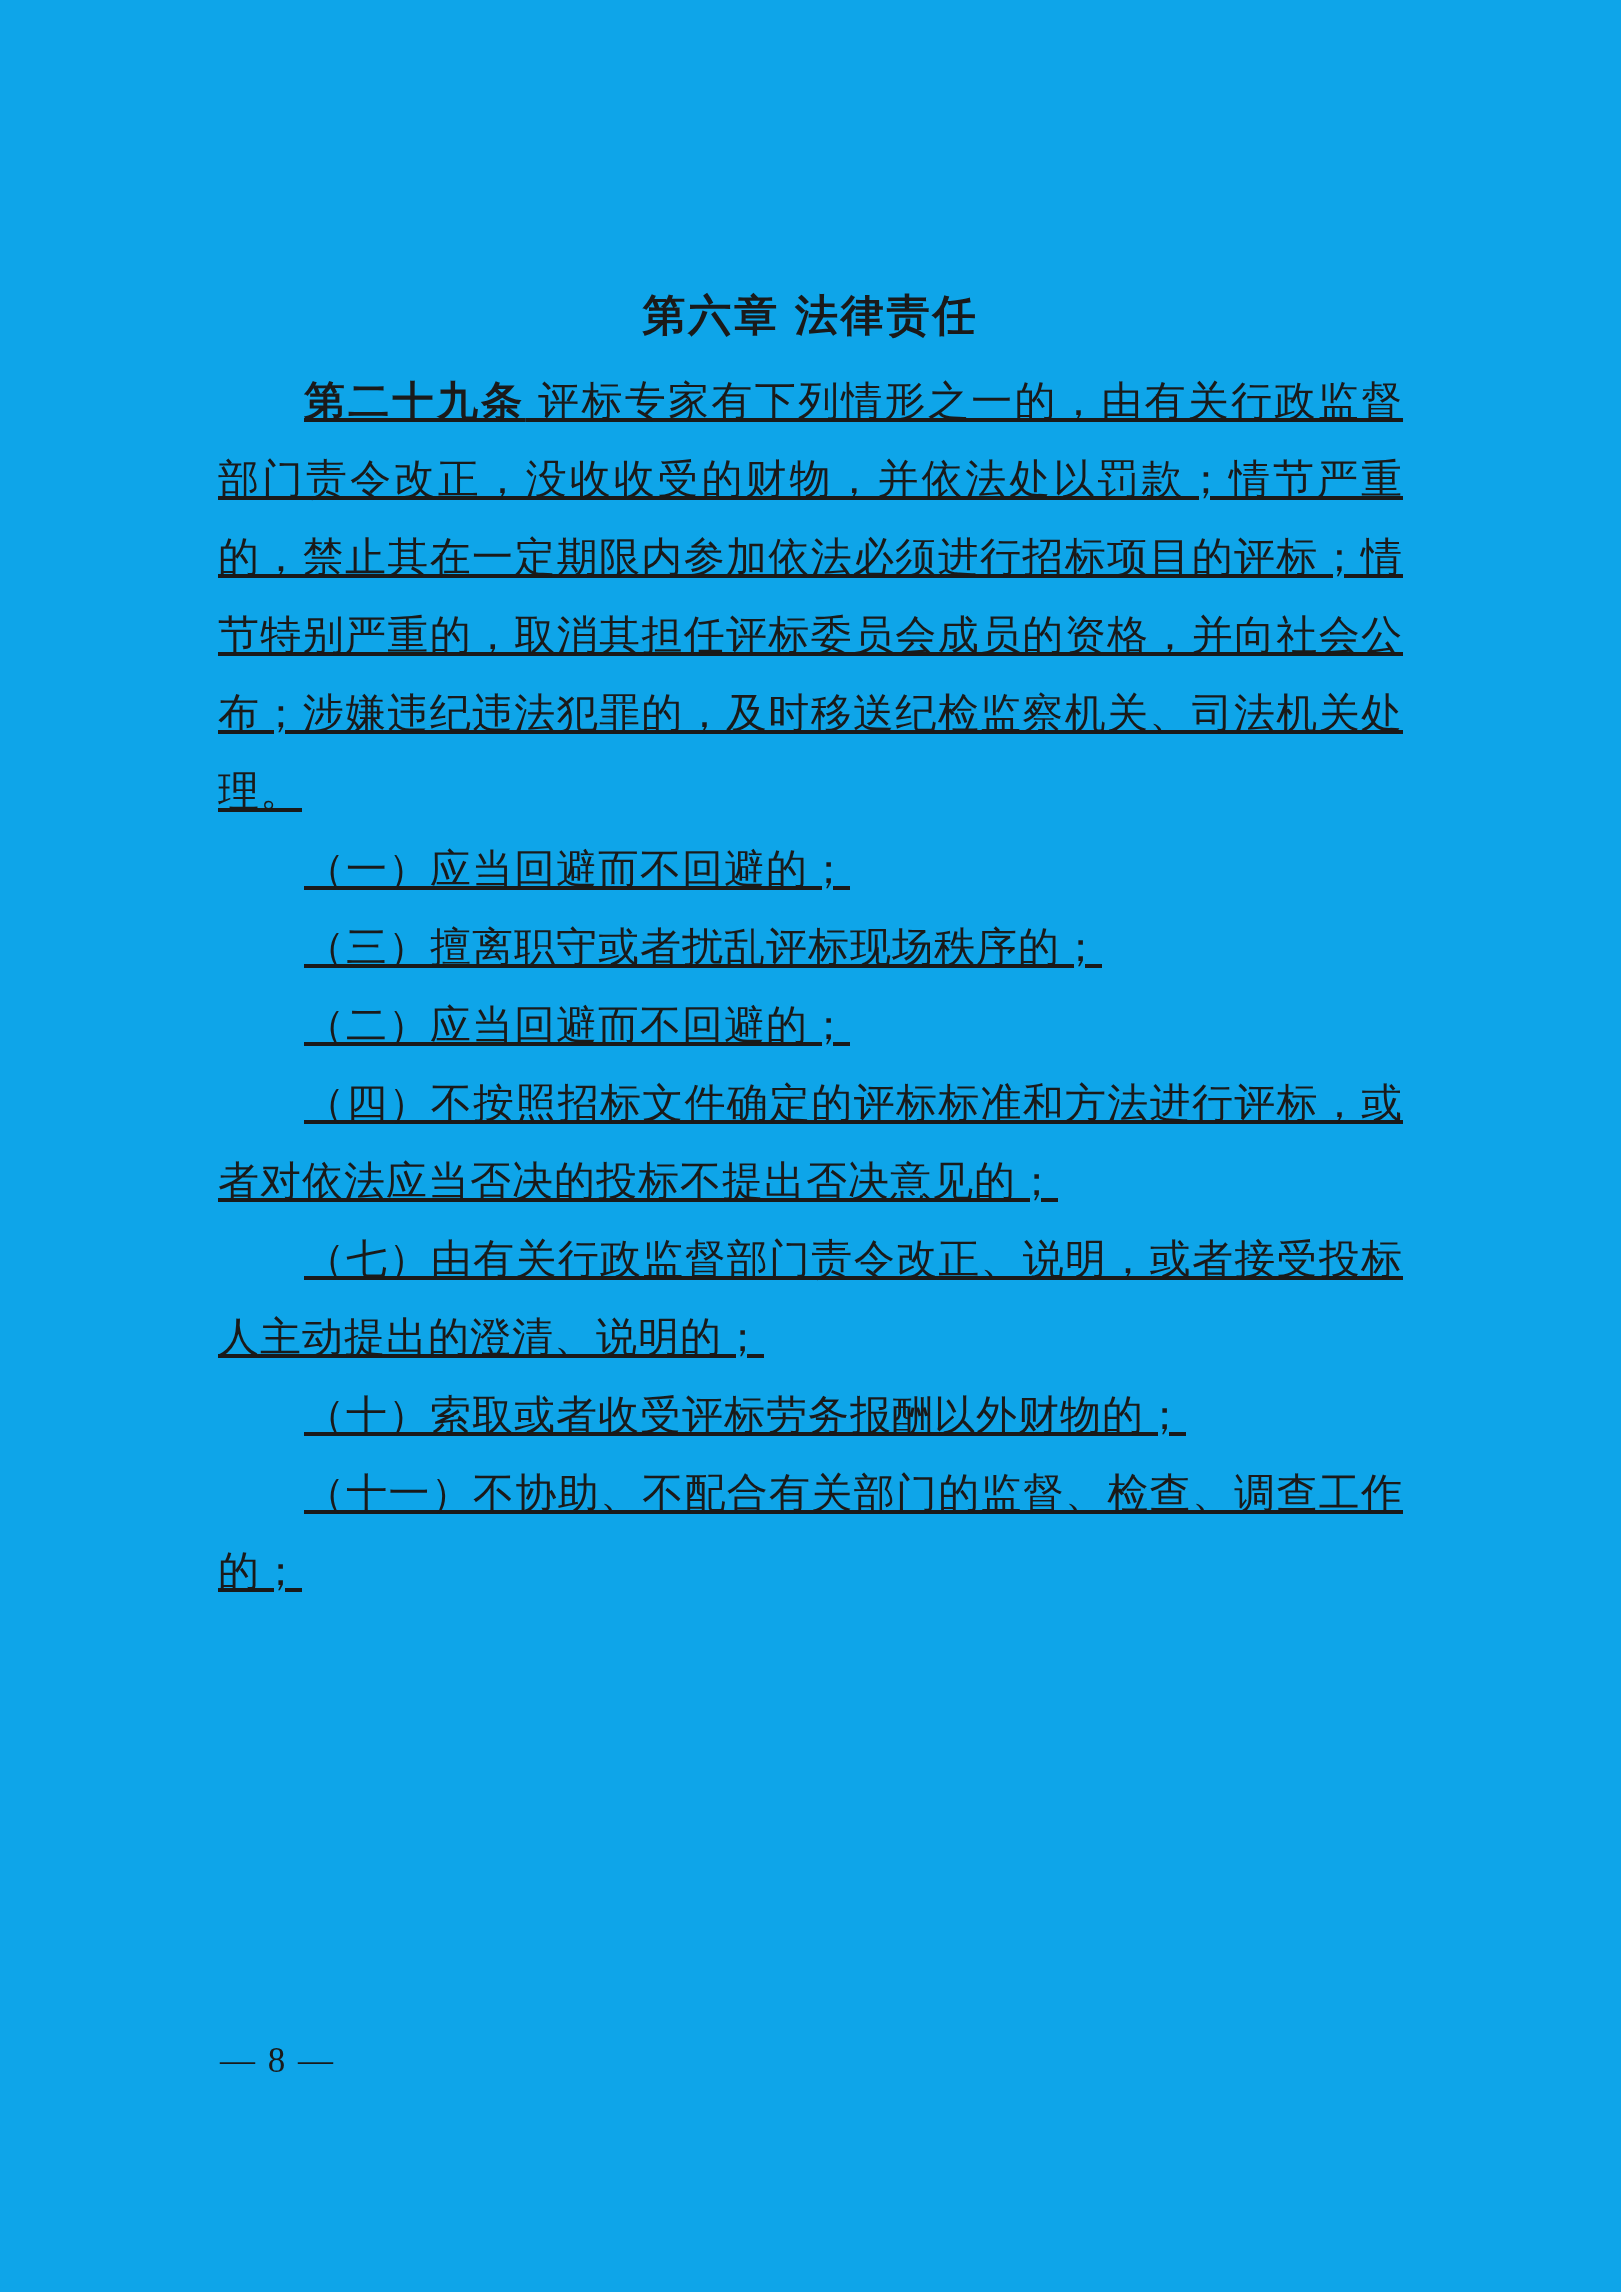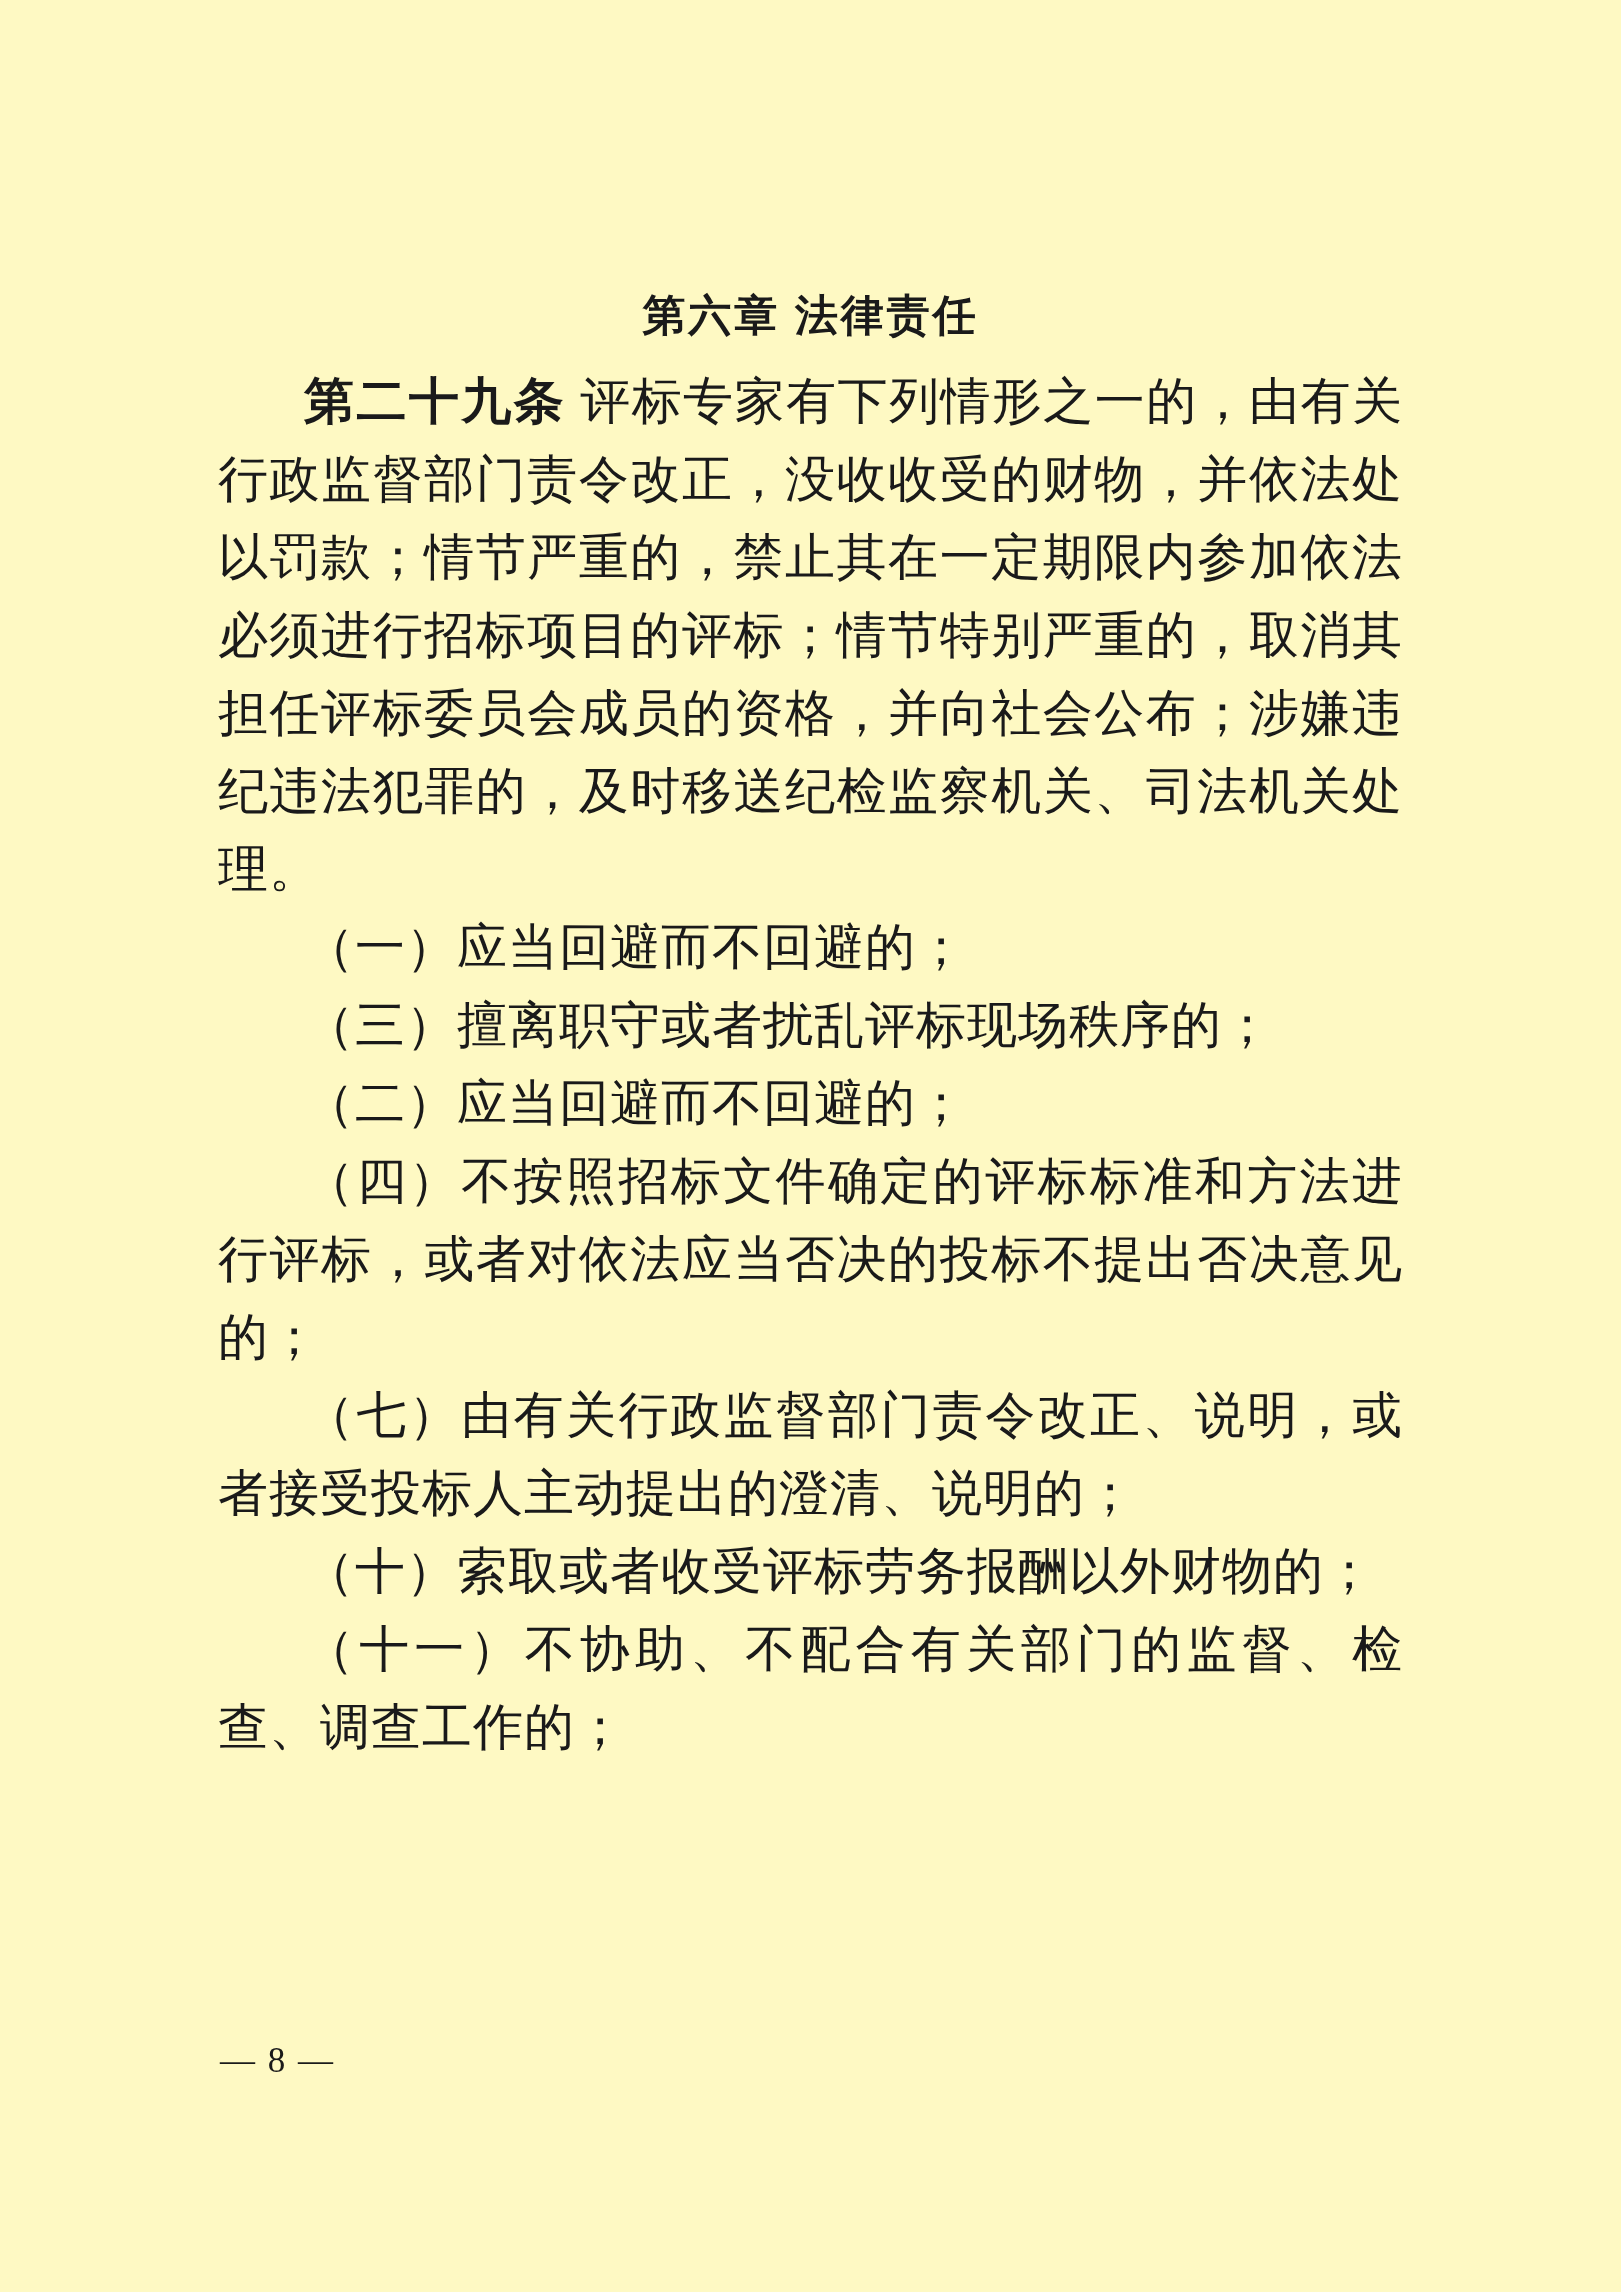--- a/index.html
+++ b/index.html
@@ -4,46 +4,47 @@
 <style>
   html, body {
     margin: 0;
     padding: 0;
     background: #ffffff;
   }
   .page {
     position: relative;
     width: 1621px;
     height: 2293px;
-    background: #fef9c3;
+    background: #0ea5e9;
     color: #1a1a1a;
     box-sizing: border-box;
     padding: 276px 218px 0 218px;
     overflow: hidden;
   }
   .chapter-title {
     margin: 0 0 7.8px 0;
     text-align: center;
     font-family: "Liberation Sans", sans-serif;
     font-weight: 900;
     font-size: 43px;
     line-height: 78px;
     letter-spacing: 2.9px;
     white-space: pre-wrap;
   }
   .para {
     margin: 0;
     font-family: "Liberation Serif", serif;
-    font-size: 50px;
+    font-size: 41px;
     line-height: 78px;
     letter-spacing: 1px;
     text-indent: 86px;
     text-align: justify;
     text-justify: inter-character;
     white-space: pre-wrap;
+    text-decoration: underline;
   }
   .article-number {
     font-family: "Liberation Sans", sans-serif;
     font-weight: 900;
     letter-spacing: 2px;
   }
   .page-number {
     position: absolute;
     left: 220px;
     top: 2039px;

